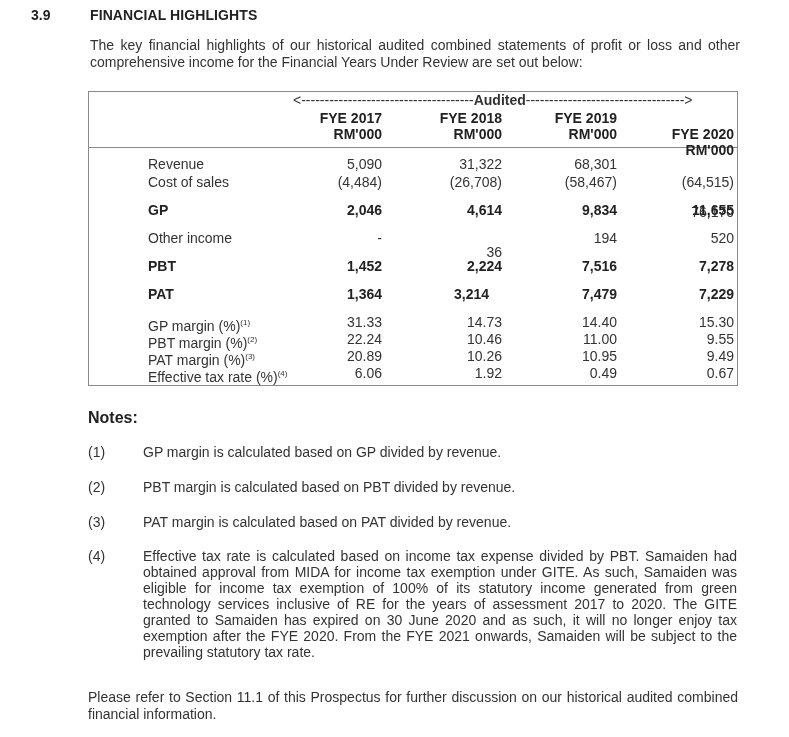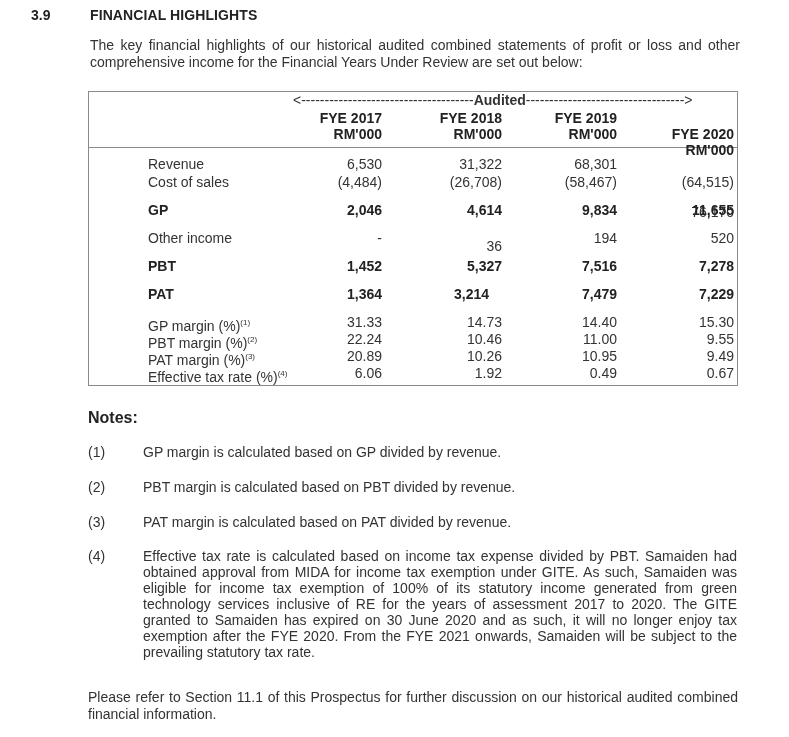--- a/index.html
+++ b/index.html
@@ -57,46 +57,46 @@
 <div class="abs col-h" style="left:525px; top:110px; width:92px;">
   <div>FYE 2019</div>
   <div>RM'000</div>
 </div>
 <div class="abs col-h" style="left:642px; top:126px; width:92px;">
   <div>FYE 2020</div>
   <div>RM'000</div>
 </div>
 
 <div class="abs lbl" style="top:156px;">Revenue</div>
-<div class="abs val" style="left:290px; top:156px; width:92px;">6,530</div>
+<div class="abs val" style="left:290px; top:156px; width:92px;">5,090</div>
 <div class="abs val" style="left:410px; top:156px; width:92px;">31,322</div>
 <div class="abs val" style="left:525px; top:156px; width:92px;">68,301</div>
 <div class="abs val" style="left:642px; top:156px; width:92px;margin-top:48px;">76,170</div>
 
 <div class="abs lbl" style="top:174px;">Cost of sales</div>
 <div class="abs val" style="left:290px; top:174px; width:92px;">(4,484)</div>
 <div class="abs val" style="left:410px; top:174px; width:92px;">(26,708)</div>
 <div class="abs val" style="left:525px; top:174px; width:92px;">(58,467)</div>
 <div class="abs val" style="left:642px; top:174px; width:92px;">(64,515)</div>
 
 <div class="abs lbl b" style="top:202px;">GP</div>
 <div class="abs val b" style="left:290px; top:202px; width:92px;">2,046</div>
 <div class="abs val b" style="left:410px; top:202px; width:92px;">4,614</div>
 <div class="abs val b" style="left:525px; top:202px; width:92px;">9,834</div>
 <div class="abs val b" style="left:642px; top:202px; width:92px;">11,655</div>
 
 <div class="abs lbl" style="top:230px;">Other income</div>
 <div class="abs val" style="left:290px; top:230px; width:92px;">-</div>
-<div class="abs val" style="left:410px; top:238px; width:92px;">36</div>
+<div class="abs val" style="left:410px; top:244px; width:92px;">36</div>
 <div class="abs val" style="left:525px; top:230px; width:92px;">194</div>
 <div class="abs val" style="left:642px; top:230px; width:92px;">520</div>
 
 <div class="abs lbl b" style="top:258px;">PBT</div>
 <div class="abs val b" style="left:290px; top:258px; width:92px;">1,452</div>
-<div class="abs val b" style="left:410px; top:258px; width:92px;">5,327</div>
+<div class="abs val b" style="left:410px; top:258px; width:92px;">2,224</div>
 <div class="abs val b" style="left:525px; top:258px; width:92px;">7,516</div>
 <div class="abs val b" style="left:642px; top:258px; width:92px;">7,278</div>
 
 <div class="abs lbl b" style="top:286px;">PAT</div>
 <div class="abs val b" style="left:290px; top:286px; width:92px;">1,364</div>
 <div class="abs val b" style="left:397px; top:286px; width:92px;">3,214</div>
 <div class="abs val b" style="left:525px; top:286px; width:92px;">7,479</div>
 <div class="abs val b" style="left:642px; top:286px; width:92px;">7,229</div>
 
 <div class="abs lbl" style="top:314px;"><span>GP margin (%)</span><sup>(1)</sup></div>

